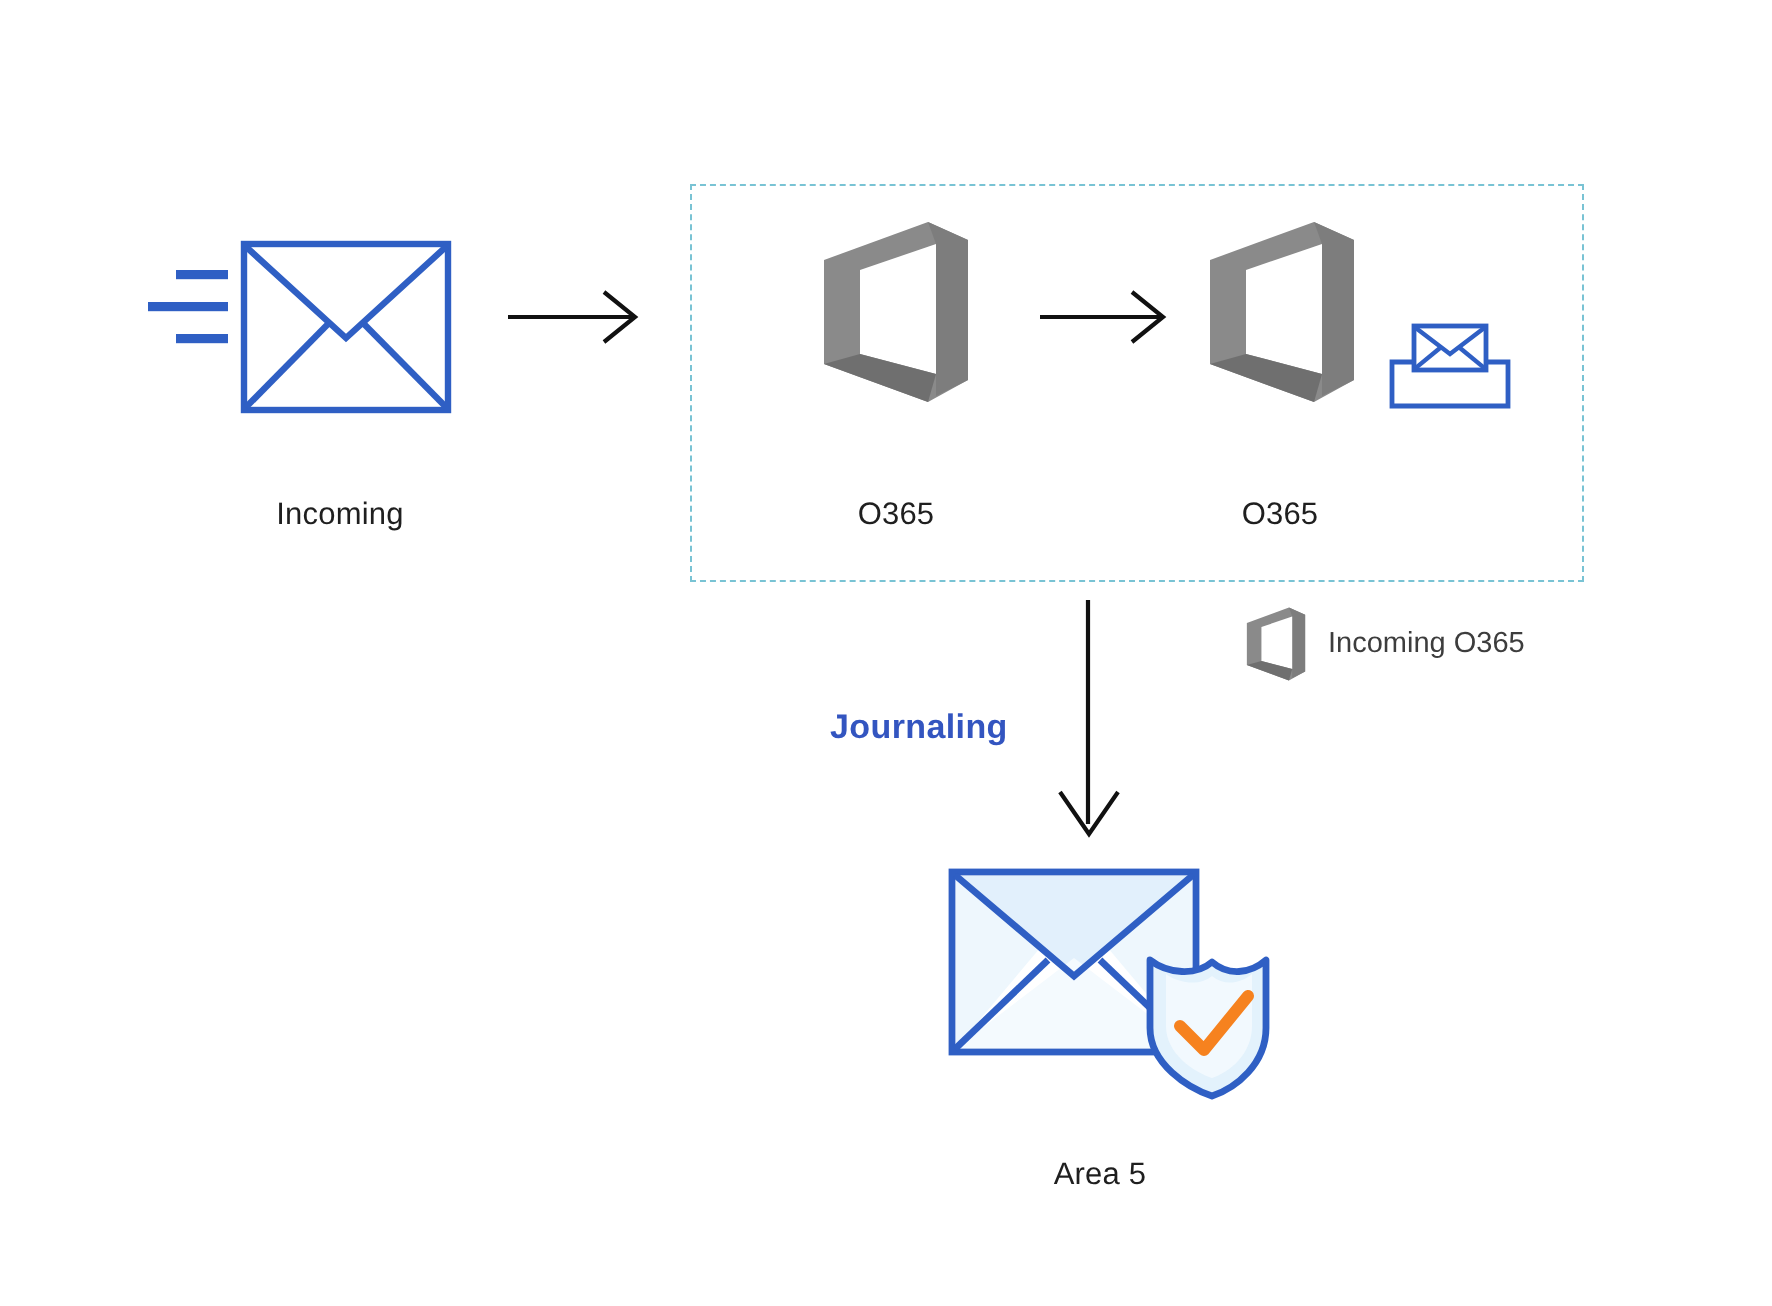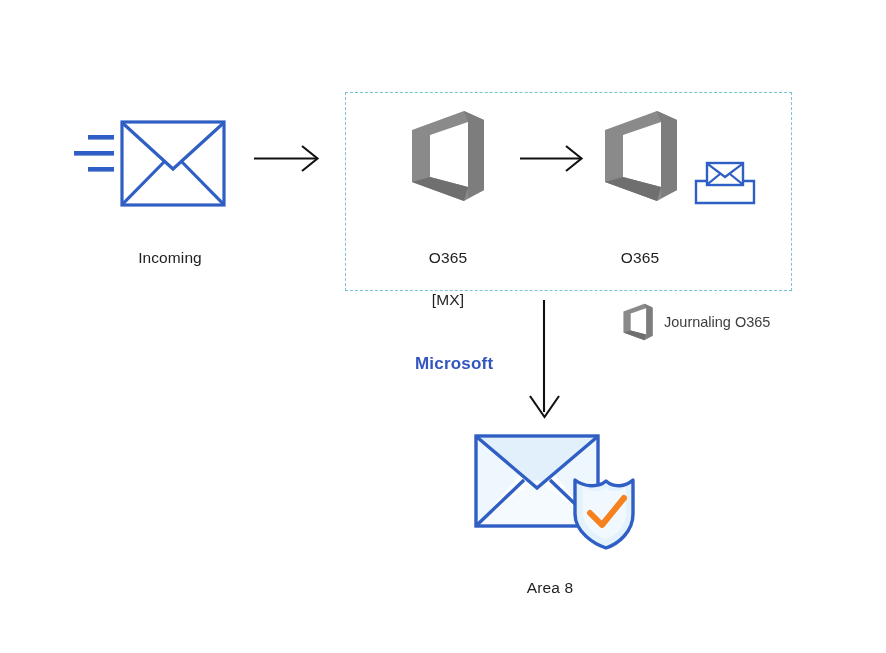--- a/index.html
+++ b/index.html
@@ -123,21 +123,20 @@
 
       <path d="M58 1 L78 10 L78 80 L62 88 L62 12 Z" fill="#7d7d7d"></path>
 
       <path d="M24 25 L62 12 L62 77 L24 67 Z" fill="#ffffff"></path>
 
       <path d="M6 72 L24 67 L62 77 L58 91 Z" fill="#6f6f6f"></path>
     </svg>
   </div>
   <div class="label" style="left:381px; top:226px; width:130px;">
     <span class="label-line">O365</span>
-    <span class="label-line">[MX]</span>
   </div>
 
   <div class="node" style="left:518px; top:143px;">
     <svg width="68" height="32" viewBox="0 0 68 32">
       <path d="M0 15.5 L60 15.5" fill="none" stroke="#111111" stroke-width="2.1"></path>
       <path d="M46 3 L61.5 15.5 L46 28" fill="none" stroke="#111111" stroke-width="2.1" stroke-linejoin="miter"></path>
     </svg>
   </div>
 
   <div class="node" style="left:597px; top:110px;">
@@ -165,24 +164,24 @@
     <span class="label-line">O365</span>
   </div>
 
   <div id="legend">
     <svg width="34" height="38" viewBox="0 0 84 92">
       <path d="M6 20 L58 1 L78 10 L78 80 L58 91 L6 72 Z" fill="#8a8a8a"></path>
       <path d="M58 1 L78 10 L78 80 L62 88 L62 12 Z" fill="#7d7d7d"></path>
       <path d="M24 25 L62 12 L62 77 L24 67 Z" fill="#ffffff"></path>
       <path d="M6 72 L24 67 L62 77 L58 91 Z" fill="#6f6f6f"></path>
     </svg>
-    <span class="legend-text">Journaling O365</span>
-  </div>
-
-  <div id="journaling-label">Microsoft</div>
+    <span class="legend-text">Incoming O365</span>
+  </div>
+
+  <div id="journaling-label">Journaling</div>
 
   <div class="node" style="left:520px; top:300px;">
     <svg width="46" height="122" viewBox="0 0 46 122">
       <path d="M22 0 L22 112" fill="none" stroke="#111111" stroke-width="2.1"></path>
       <path d="M8 96 L22.5 117 L37 96" fill="none" stroke="#111111" stroke-width="2.1" stroke-linejoin="miter"></path>
     </svg>
   </div>
 
   <div class="node" style="left:470px; top:432px;">
     <svg width="166" height="118" viewBox="0 0 166 118">
@@ -216,16 +215,16 @@
                L 154 81
                C 154 95, 143 104, 134 107
                C 125 104, 111 95, 111 81
                Z" fill="#f2f9fe" stroke="none"></path>
 
       <path d="M118 81 L130 93 L152 66" fill="none" stroke="#f6821f" stroke-width="6" stroke-linecap="round" stroke-linejoin="round"></path>
     </svg>
   </div>
 
   <div class="label" style="left:458px; top:556px; width:180px;">
-    <span class="label-line">Area 8</span>
+    <span class="label-line">Area 5</span>
   </div>
 
 </div>
 
 </body></html>

